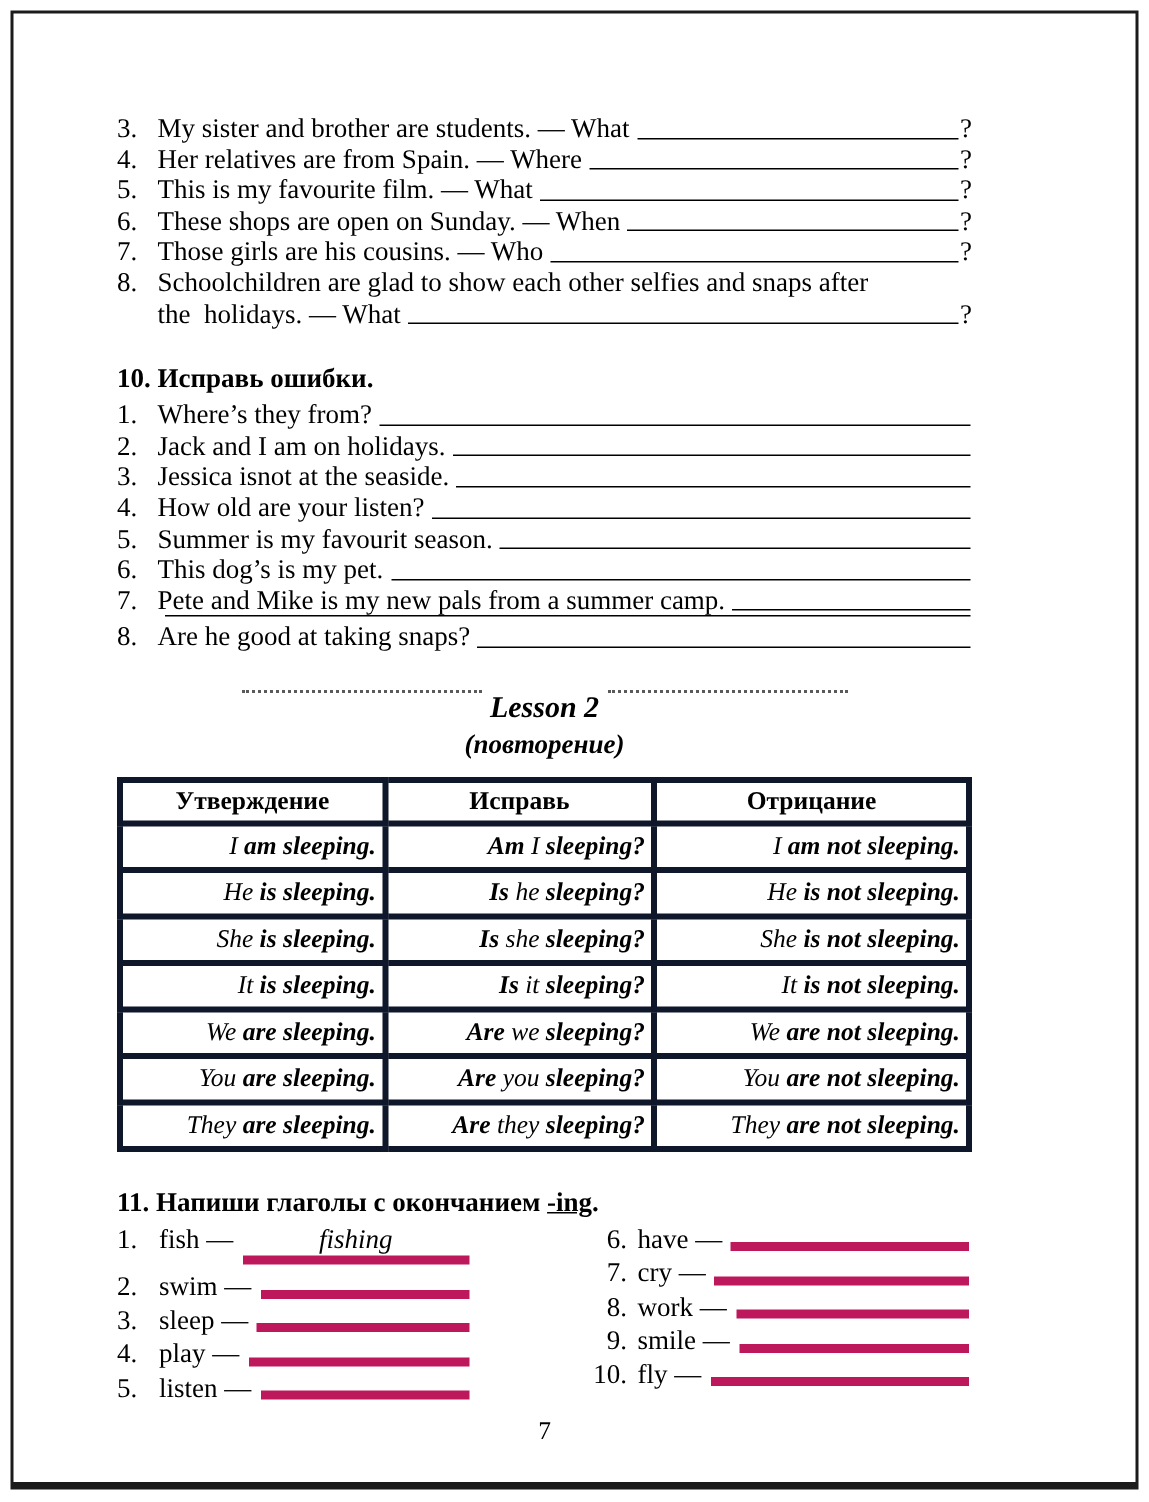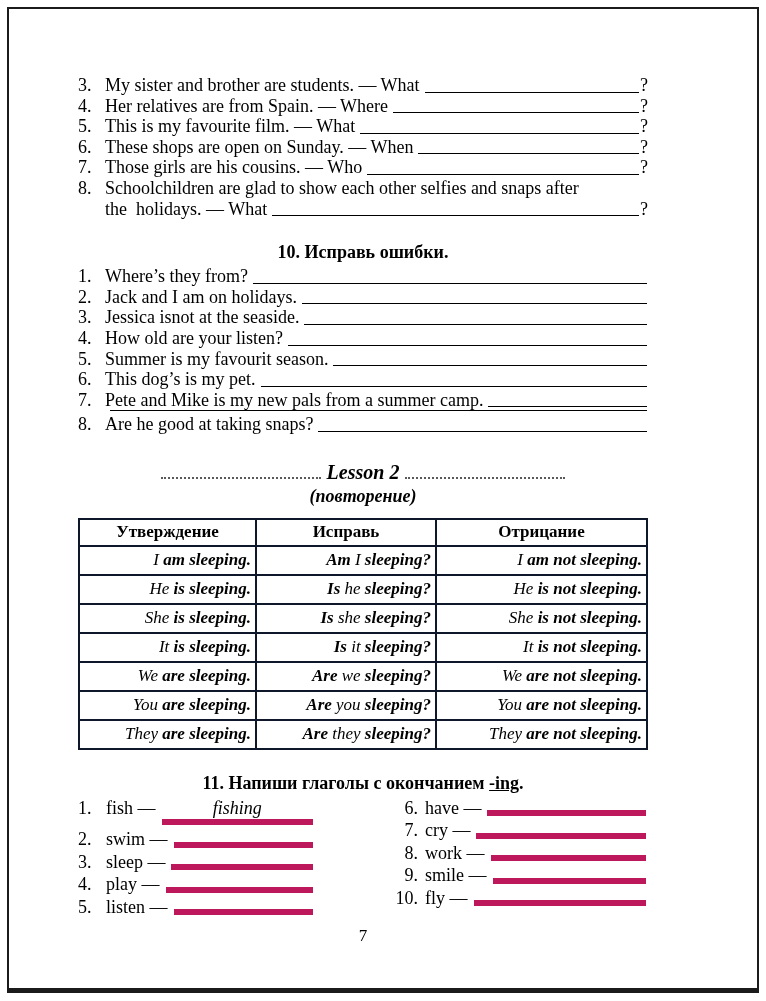--- a/index.html
+++ b/index.html
@@ -15,35 +15,35 @@
   }
   .content { position:absolute; left:78px; top:72px; width:570px; }
 
   
   .line { display:flex; font-size:18px; line-height:20.6px; }
   .num  { flex:0 0 27px; }
   .txt  { white-space:pre; }
   .blank { flex:1 1 auto; border-bottom:1px solid #000; margin:0 1px 3px 5px; }
   .suffix { flex:0 0 auto; }
 
-  .ex-title { font-weight:bold; font-size:18px; line-height:21px; margin-top:23px;text-align:center; }
+  .ex-title { font-weight:bold; font-size:18px; line-height:21px; margin-top:23px; }
   .ex-title .u { text-decoration:underline; }
   #ex10, #exq, .ex11-cols { margin-top:3px; }
 
   
   .lesson-block { margin-top:25px; text-align:center; }
-  .lesson-row { display:flex; align-items:flex-end; justify-content:center; }
+  .lesson-row { display:flex; justify-content:center; }
   .dots { width:160px; border-bottom:2px dotted #5a5a5a; margin:0 6px 5px 6px; height:0; }
   .lesson-label { font-style:italic; font-weight:bold; font-size:20px; line-height:24px; }
   .lesson-title { margin:4px 0 0 0; font-size:21px; line-height:26px; font-weight:bold; }
   .lesson-subtitle { font-weight:bold; font-style:italic; font-size:18px; line-height:24px; }
 
   
   table.tense { border-collapse:collapse; width:570px; margin-top:10px; font-size:17px; }
-  table.tense th, table.tense td { border:2px solid #0f172a; }
+  table.tense th, table.tense td { border:4px solid #0f172a; }
   table.tense th { font-weight:bold; text-align:center; height:23px; padding:1px 4px; }
   table.tense td { height:25px; padding:1px 4px 1px 8px; text-align:right;font-style:italic; }
   table.tense .b { font-weight:bold; }
 
   
   .ex11-cols { display:flex; justify-content:space-between; }
   .ex11-col { display:block; }
   .ex11-col.left  { width:237px; }
   .ex11-col.right { width:253px; }
   .ex11-line { display:flex; font-size:18px; line-height:22.4px; }

